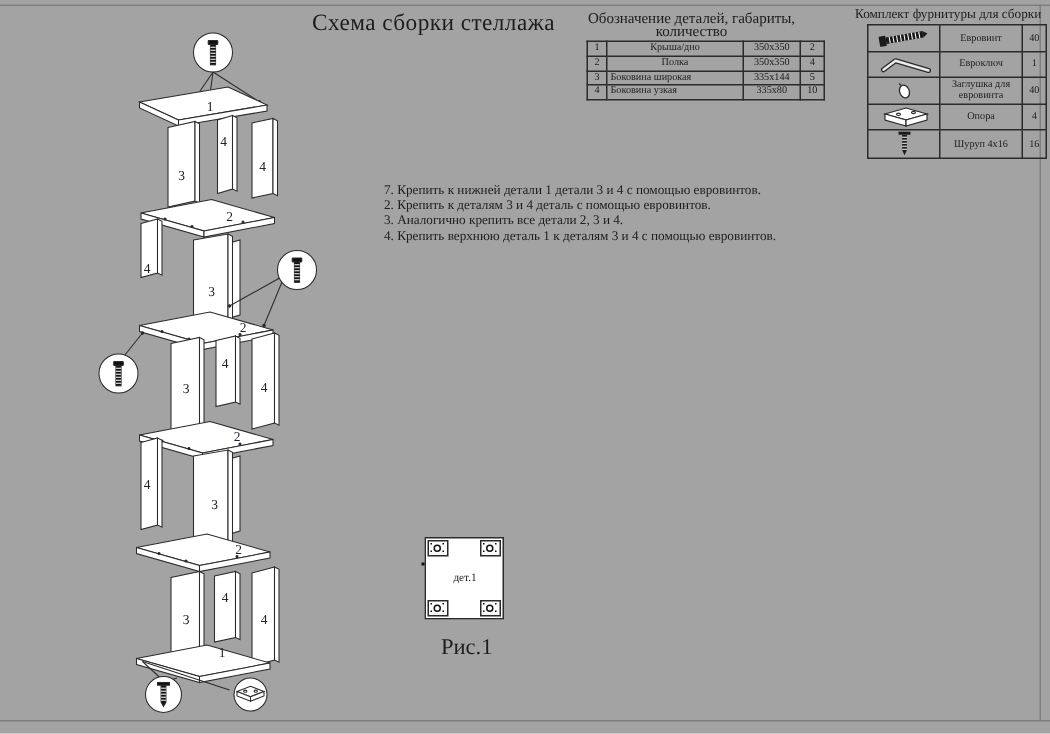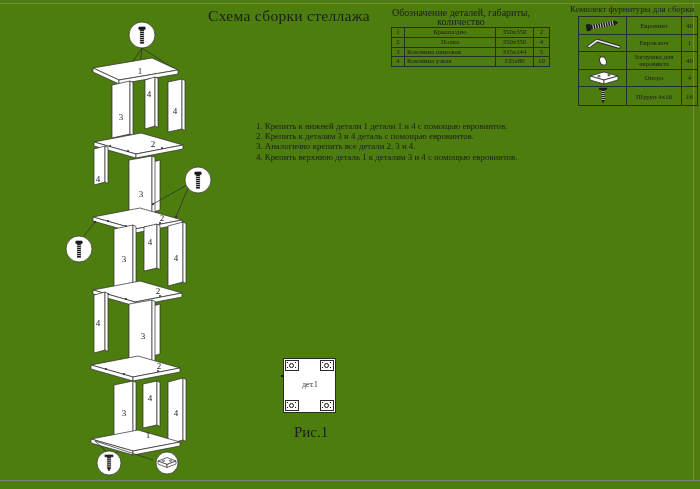--- a/index.html
+++ b/index.html
@@ -1,17 +1,17 @@
 <!DOCTYPE html>
 <html><head>
 <meta charset="utf-8">
 <style>
   html,body { margin:0; padding:0; background:#e8e8e8; }
   .page {
-    position:relative; width:700px; height:489px; background:#4d7c0f;
+    position:relative; width:700px; height:489px; background:#a3a3a3;
     font-family:"Liberation Serif", serif; color:#1d1d1d; overflow:hidden;
     margin:0 auto;
   }
   .frame-line { position:absolute; background:#7e7e7e; }
   .frame-top    { left:0; top:3px;   width:700px; height:1px; }
   .frame-bottom { left:0; top:480px; width:700px; height:1px; }
   .frame-right  { left:693px; top:3px; width:1px; height:478px; }
 
   .main-title { position:absolute; left:208px; top:7px; font-size:15.5px; letter-spacing:0.3px; white-space:nowrap; }
 
@@ -175,21 +175,21 @@
           </g>
         </svg>
       </td>
       <td class="nm">Шуруп 4х16</td>
       <td class="qty">16</td>
     </tr>
   </tbody>
     </table>
 
   <div class="instructions">
-    <div>1. Крепить к нижней детали 1 детали 1 и 4 с помощью евровинтов.</div>
+    <div>7. Крепить к нижней детали 1 детали 3 и 4 с помощью евровинтов.</div>
     <div>2. Крепить к деталям 3 и 4 деталь с помощью евровинтов.</div>
     <div>3. Аналогично крепить все детали 2, 3 и 4.</div>
     <div>4. Крепить верхнюю деталь 1 к деталям 3 и 4 с помощью евровинтов.</div>
   </div>
 
   <div class="fig-square">
     <div class="plate tl"></div>
     <div class="plate tr"></div>
     <div class="plate bl"></div>
     <div class="plate br"></div>

